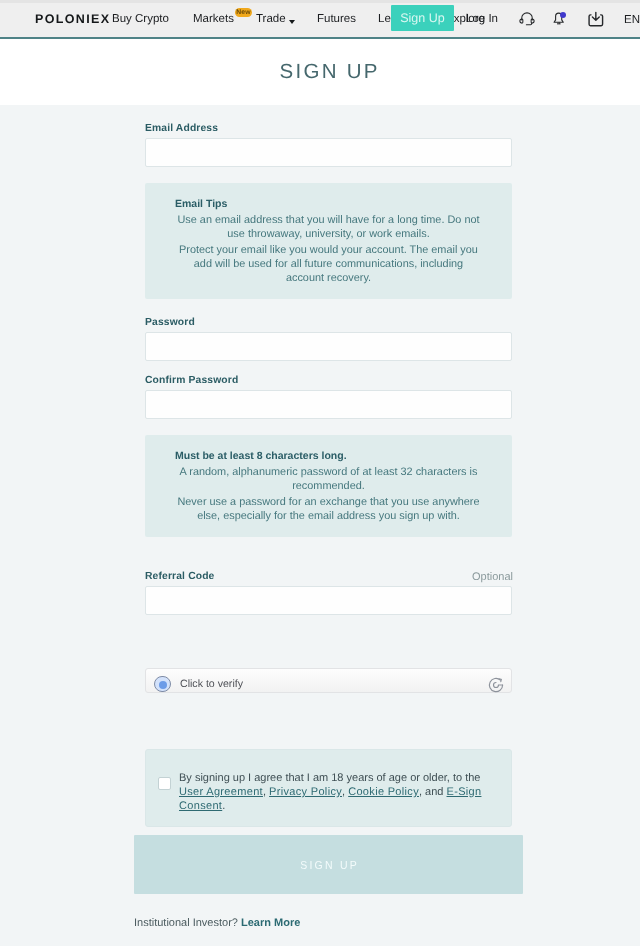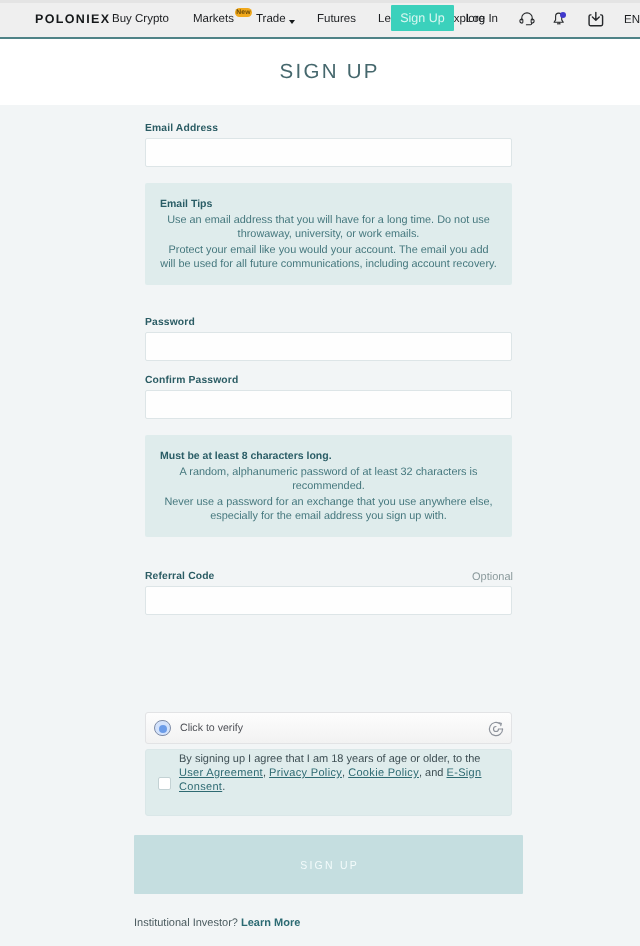--- a/index.html
+++ b/index.html
@@ -60,35 +60,35 @@
   
   .wrap { position: absolute; left: 134px; top: 0; width: 389px; height: 946px; }
   .wrap > * { position: absolute; }
   .label { position:absolute; left:11px; top:1px; font-size: 10.3px; font-weight: bold; color: #2b5c64; letter-spacing: .15px; }
   .optional { position: absolute; right: 10px; top: 1px; font-size: 11px; color: #8b9a9c; font-weight: normal; }
   .field {
     height: 29px; background: #fefefe; border: 1px solid #dde5e7; border-radius: 2px;
   }
   .tip {
     position: absolute;
-    background: #dfecec; border-radius: 2px; padding: 14px 15px 14px;
+    background: #dfecec; border-radius: 2px; padding: 14px 30px 14px;
     color: #46787e; font-size: 10.9px; line-height: 14px;
   }
   .tip p { margin: 0; }
   .tip p + p { margin-top: 2px; text-align: center; }
   .tiph { font-weight: bold; font-size: 10.5px; color: #2a5d66; }
   .grp { position: absolute; }
   input.field {
     display: block; width: 367px; font: 12px "Liberation Sans", sans-serif;
     padding: 0 10px; outline: none; margin-top: 0; color: #27424a;
     position: absolute; left: 11px; top: 16px;
   }
   
   .captcha {
-    position: absolute; top: 712px; left: 11px; width: 367px; height: 32px;
+    position: absolute; top: 668px; left: 11px; width: 367px; height: 25px;
     background: linear-gradient(#fdfdfd, #f2f2f2); border: 1px solid #e2e3e5; border-radius: 3px;
   }
   .cap-radio {
     position: absolute; left: 8.2px; top: 6.7px; width: 16.8px; height: 16.8px; border-radius: 50%;
     background: #d3e2fb; border: 1px solid #7f8ca6; box-sizing: border-box;
   }
   .cap-radio:after {
     content: ''; position: absolute; left: 3.9px; top: 3.9px; width: 8.2px; height: 8.2px;
     border-radius: 50%; background: #6c9ce8;
   }
@@ -97,21 +97,21 @@
   
   .agree {
     position: absolute; top: 749px; left: 11px; width: 367px; min-height: 67px;
     background: #dfecec; border: 1px solid #dae7e8; border-radius: 3px;
   }
   .cb {
     position: absolute; left: 12px; top: 27px; width: 13px; height: 13px;
     background: #fff; border: 1px solid #c3d2d4; border-radius: 2px;
   }
   .agree-text {
-    margin-left: 33px; padding: 2px 11px 13px 0; font-size: 11px; line-height: 14px; color: #3f4f54;
+    margin-left: 33px; padding: 21px 11px 13px 0; font-size: 11px; line-height: 14px; color: #3f4f54;
   }
   .lnk { color: #2e6a72; text-decoration: underline; letter-spacing: .32px; }
   
   .submit {
     position: absolute; top: 835px; left: 0; width: 389px; height: 59px;
     background: #c5dee0; border: 0; border-radius: 1px;
     color: #f3fbfb; font: 10.5px "Liberation Sans", sans-serif; letter-spacing: 2.2px; text-indent: 2.2px;
   }
   .foot { position: absolute; top: 917px; left: 0; width: 389px; text-align: left; font-size: 11px; color: #4b5b5f; }
   .foot-link { color: #2b6a72; font-weight: bold; text-decoration: none; }

